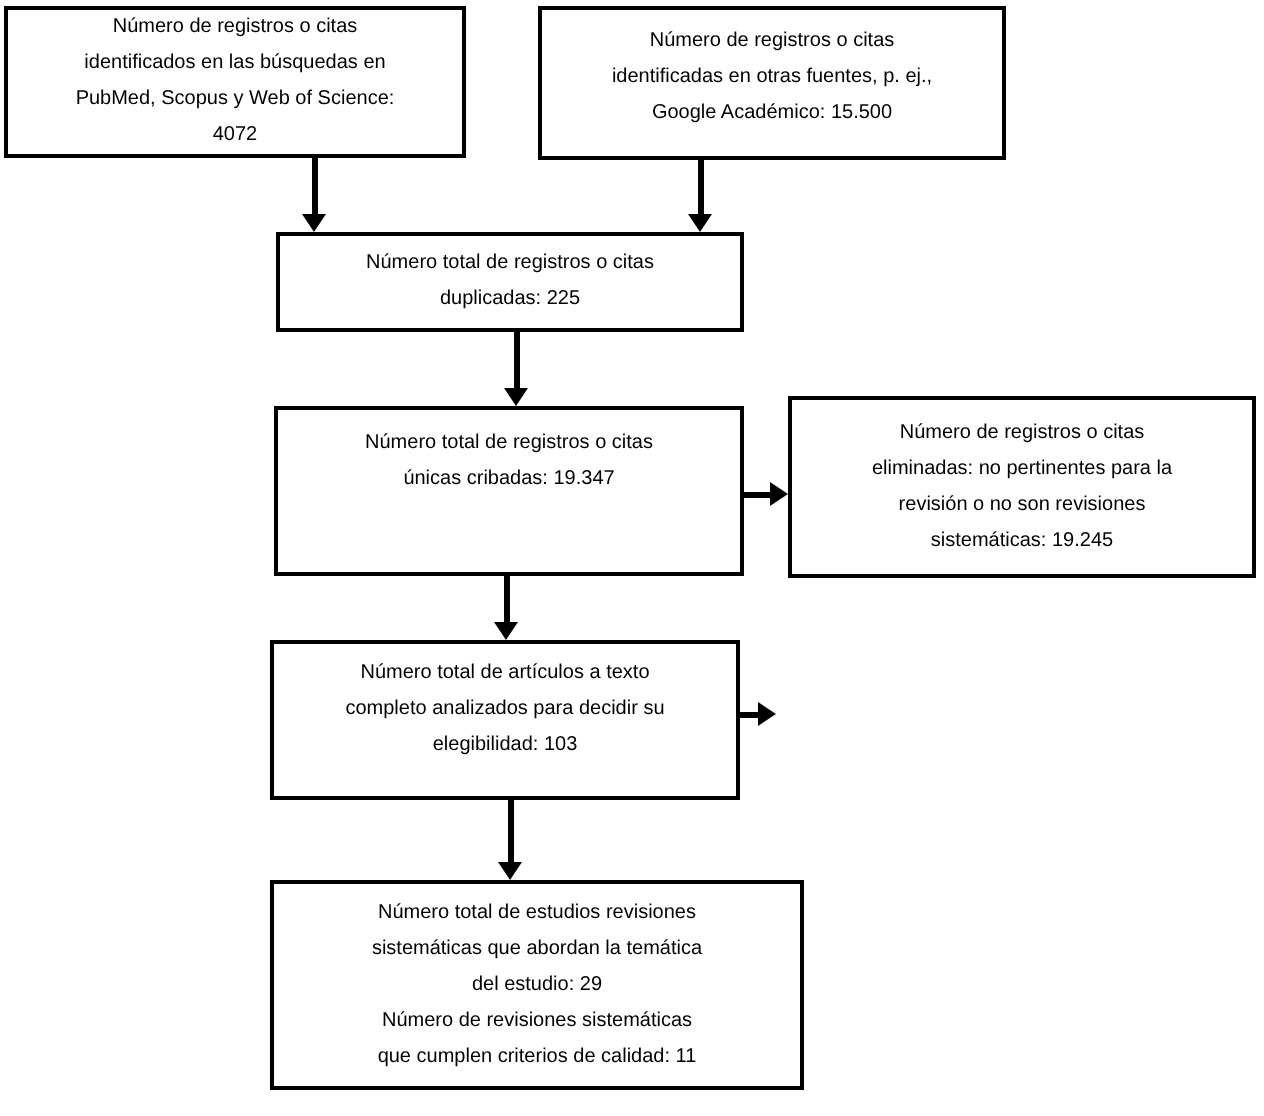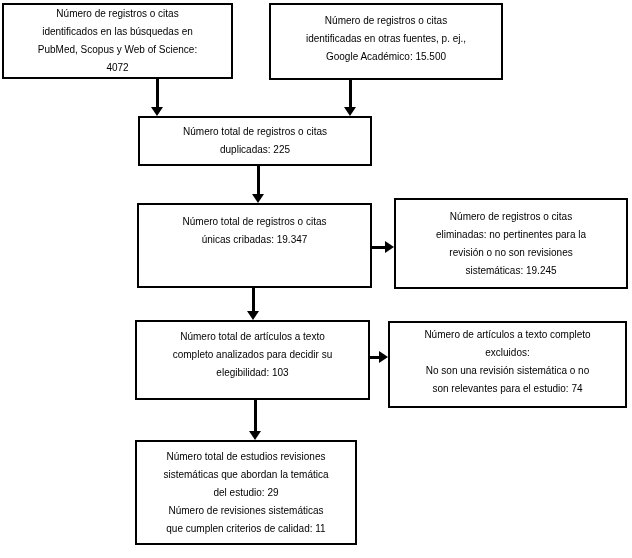--- a/index.html
+++ b/index.html
@@ -36,21 +36,21 @@
   .box-text { white-space: pre-line; display: block; width: 100%; }
 
   
   #box-identified-search   { left: 2px;   top: 3px;   width: 231px; height: 76px; }
   #box-identified-other    { left: 269px; top: 3px;   width: 234px; height: 77px; padding-top: 7px; }
   #box-duplicates          { left: 138px; top: 116px; width: 234px; height: 50px; }
   #box-unique-screened     { left: 137px; top: 203px; width: 235px; height: 85px; padding-top: 8px; }
   #box-excluded-screening  { left: 394px; top: 198px; width: 234px; height: 91px; }
   #box-fulltext-assessed   { left: 135px; top: 320px; width: 235px; height: 80px; padding-top: 6px; }
   #box-fulltext-excluded   { left: 388px; top: 321px; width: 239px; height: 87px; padding-top: 3px; }
-  #box-included            { left: 135px; top: 440px; width: 222px; height: 105px; }
+  #box-included            { left: 135px; top: 440px; width: 267px; height: 105px; }
 
   
   .v-arrow { position: absolute; width: 13px; }
   .v-arrow::before {
     content: ""; position: absolute; left: 5px; top: 0; bottom: 8px;
     width: 3px; background: var(--arrow);
   }
   .v-arrow::after {
     content: ""; position: absolute; left: 0; bottom: 0; width: 0; height: 0;
     border-left: 6.5px solid transparent;
@@ -122,26 +122,20 @@
   <div class="v-arrow" id="arrow-screened-to-fulltext"></div>
 
   <div class="box top-align" id="box-fulltext-assessed">
     <span class="box-text">Número total de artículos a texto
 completo analizados para decidir su
 elegibilidad: 103</span>
   </div>
 
   <div class="h-arrow" id="arrow-fulltext-to-excluded"></div>
 
-  <div class="box top-align" id="box-fulltext-excluded">
-    <span class="box-text">Número de artículos a texto completo
-excluidos:
-No son una revisión sistemática o no
-son relevantes para el estudio: 74</span>
-  </div>
 
   <div class="v-arrow" id="arrow-fulltext-to-included"></div>
 
   <div class="box" id="box-included">
     <span class="box-text">Número total de estudios revisiones
 sistemáticas que abordan la temática
 del estudio: 29
 Número de revisiones sistemáticas
 que cumplen criterios de calidad: 11</span>
   </div>

